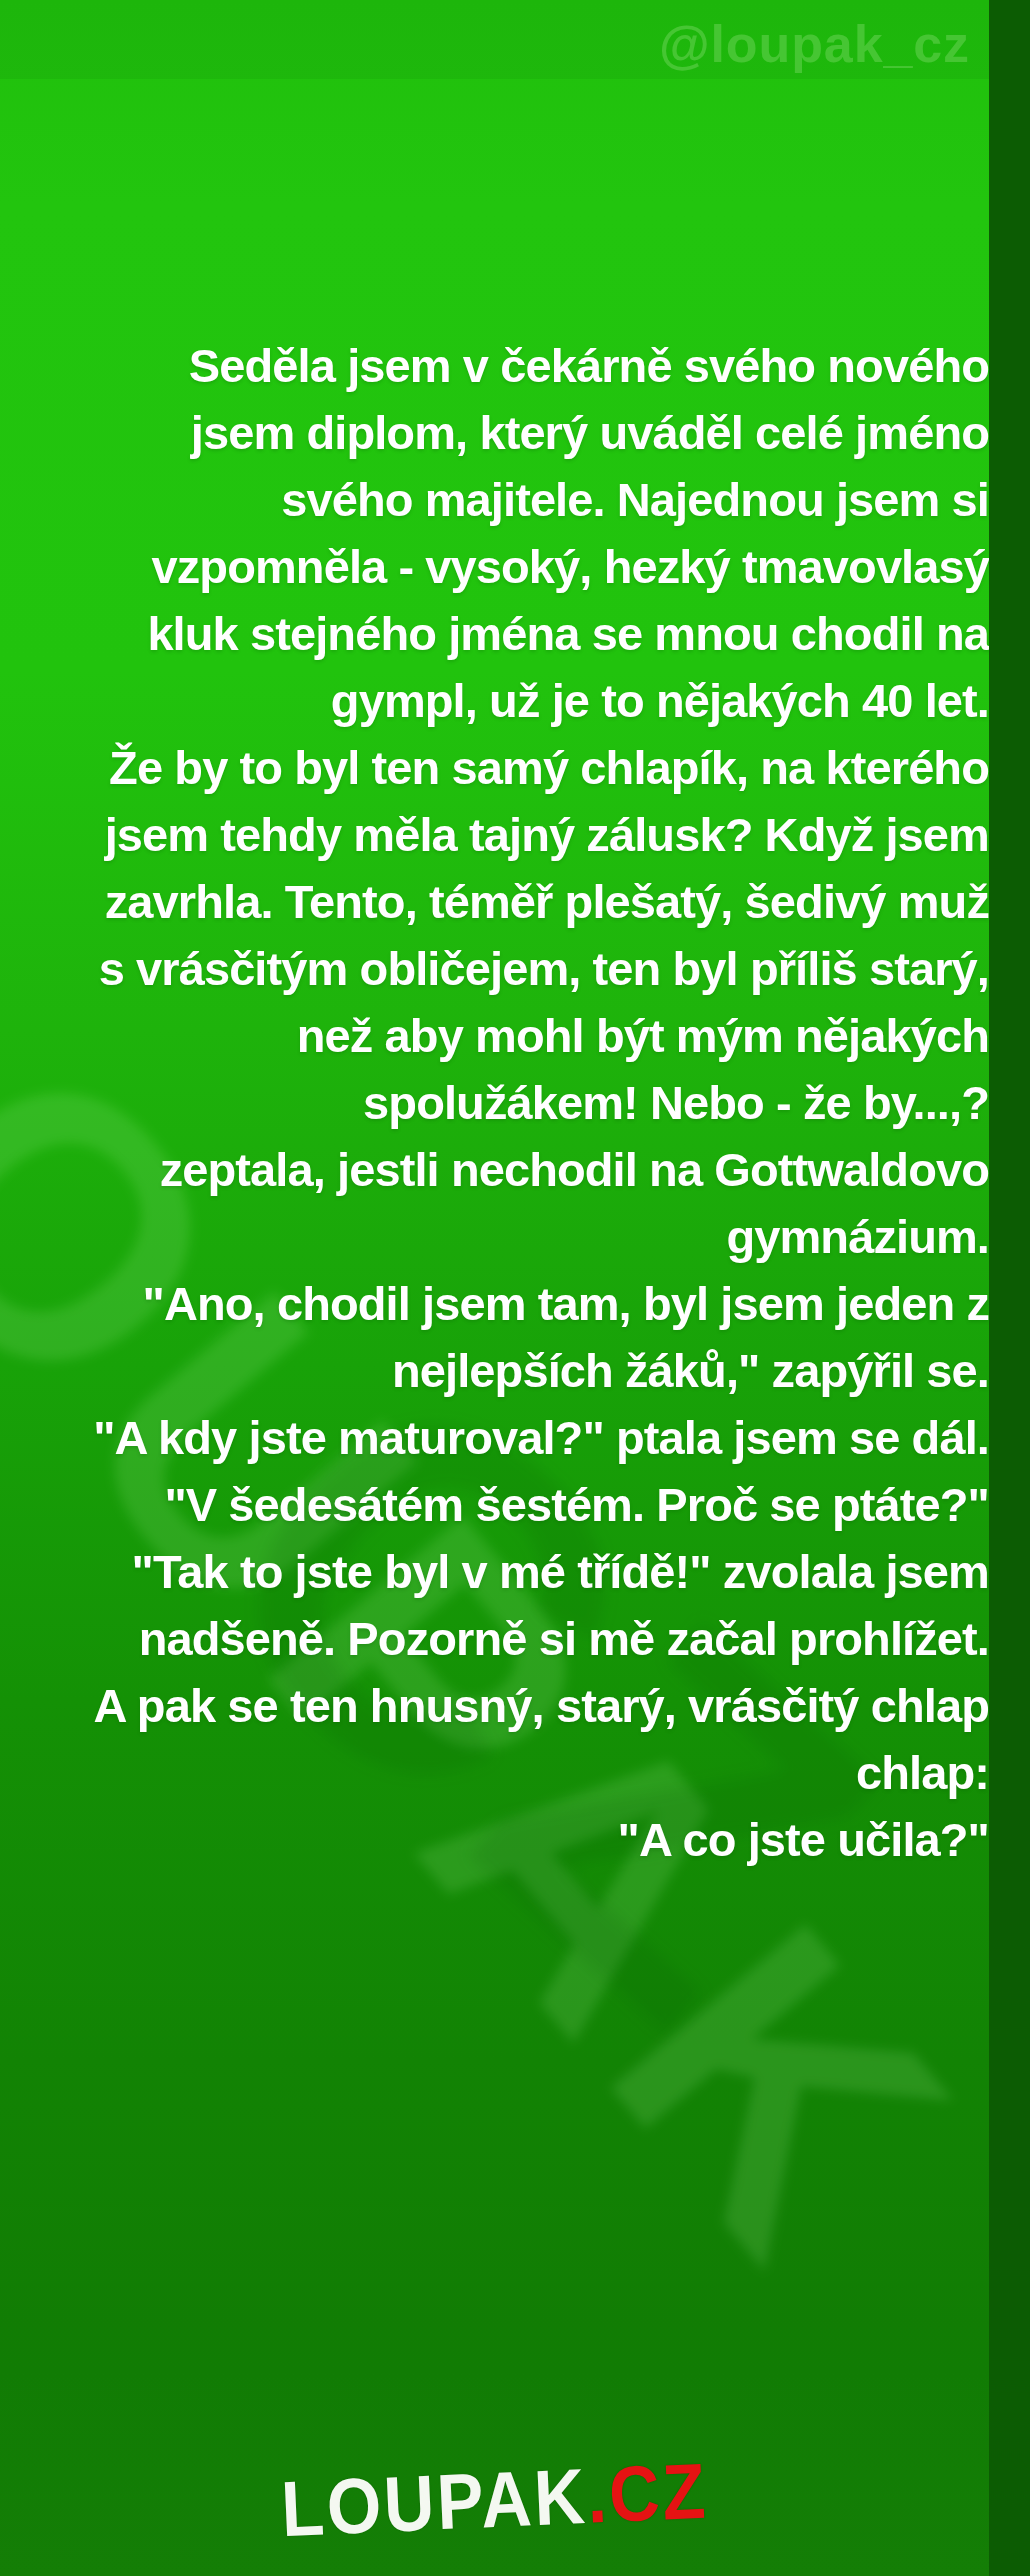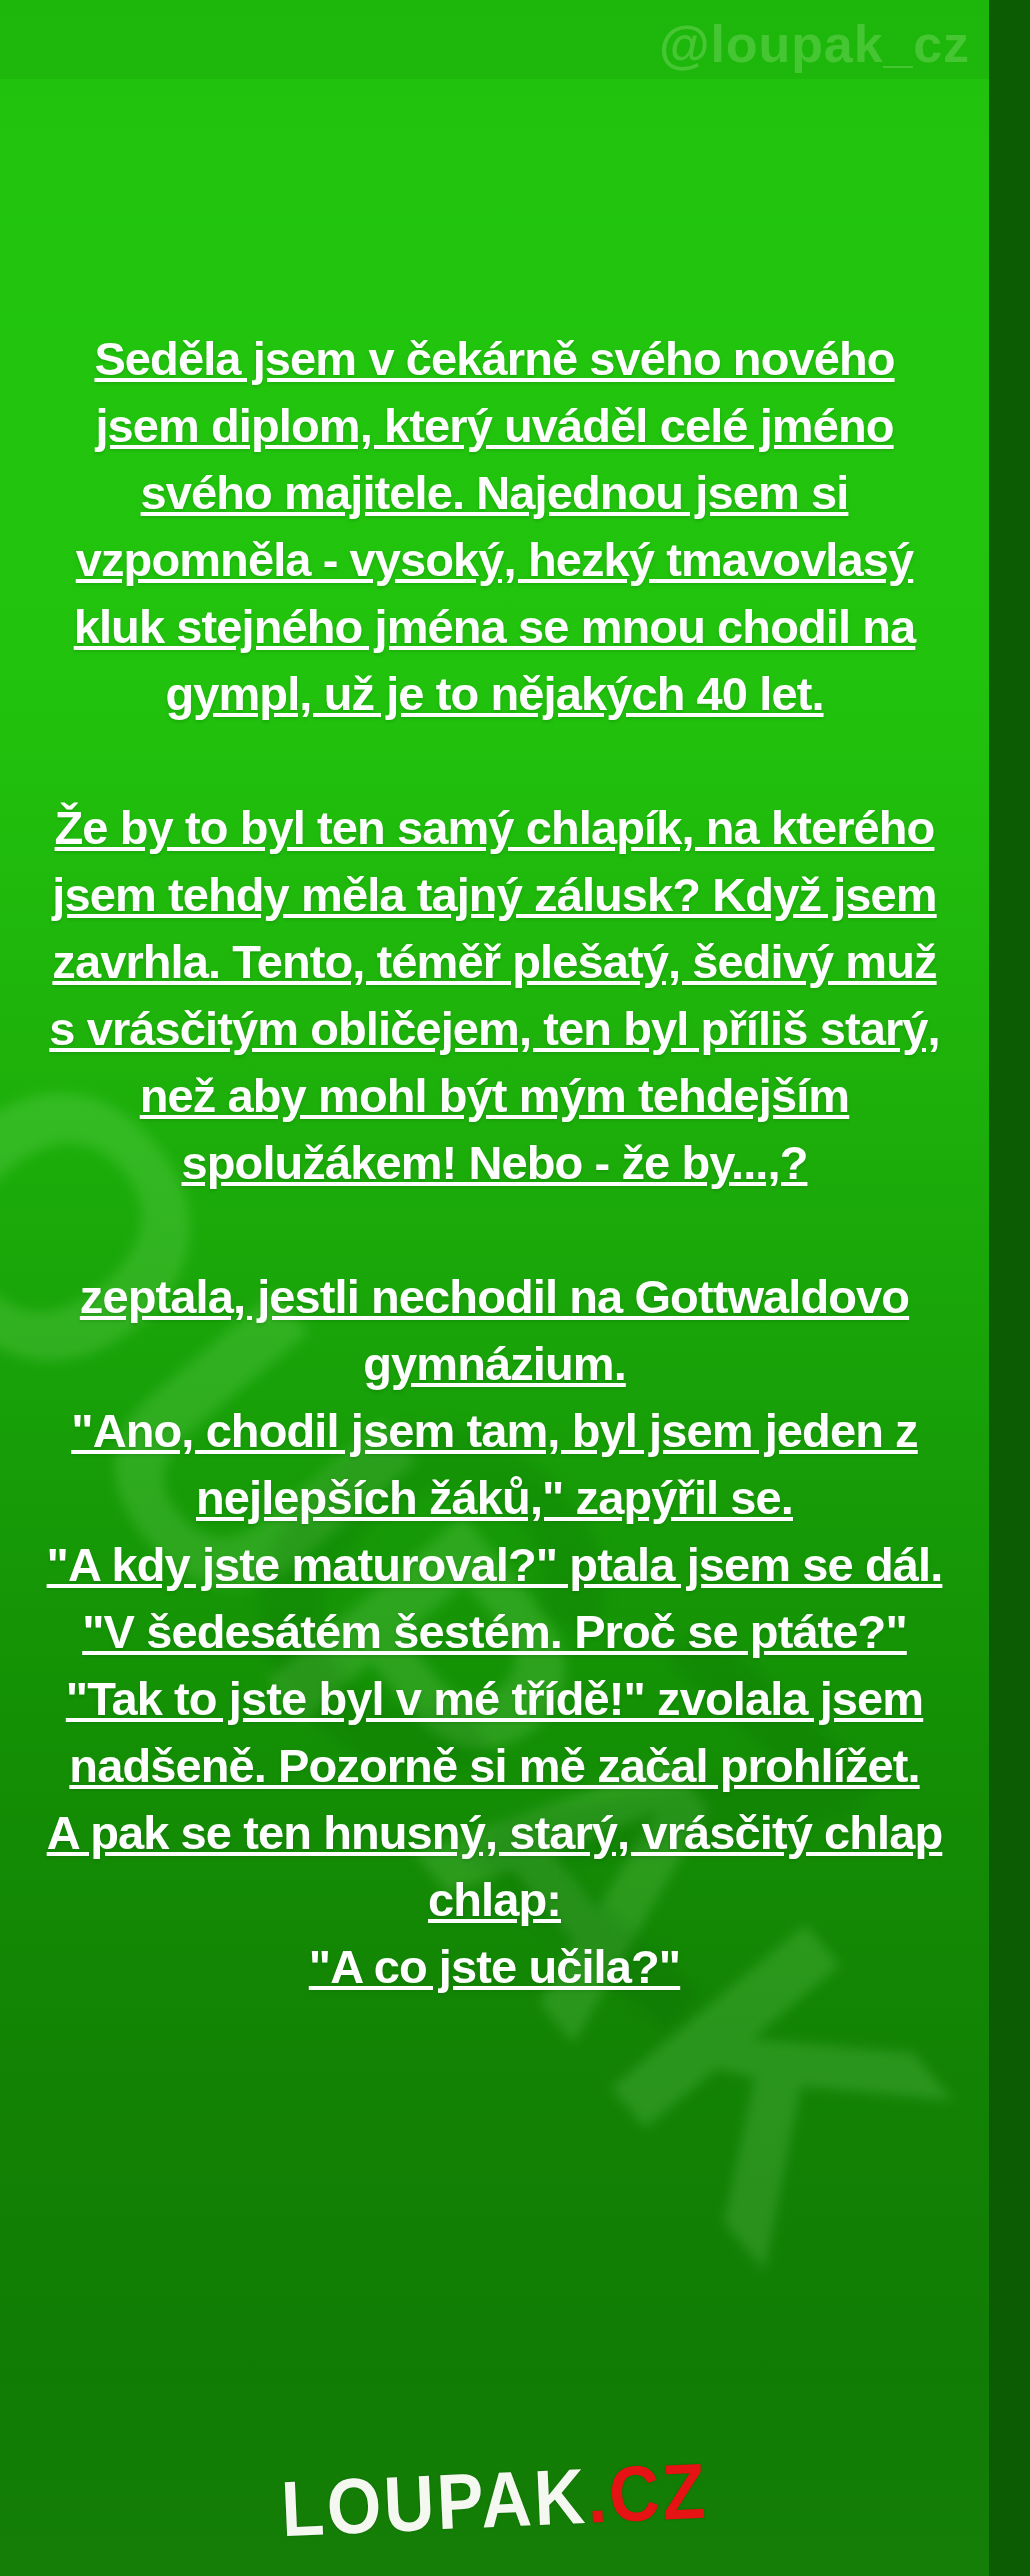--- a/index.html
+++ b/index.html
@@ -57,28 +57,27 @@
     letter-spacing: 20.6px;
     color: rgba(0, 70, 0, 0.12);
     transform: rotate(42deg);
     transform-origin: top left;
     filter: blur(7.7px);
   }
 
   
   .story {
     position: absolute;
-    top: 325px;
+    top: 332px;
     left: 0;
     width: 100%;
-    text-align: center;
+    text-align: right;
     color: #ffffff;
-    text-decoration: underline;
   }
-  .para + .para { margin-top: 67px; }
+  .para + .para { }
   .para .line {
     height: 67px;
     line-height: 67px;
     white-space: nowrap;
     font-size: 47px;
     font-weight: 700;
     letter-spacing: -0.9px;
     text-shadow: 0 1.7px 3.4px rgba(0, 80, 0, 0.20);
   }
 
@@ -117,21 +116,21 @@
         <div class="line">svého majitele. Najednou jsem si</div>
         <div class="line">vzpomněla - vysoký, hezký tmavovlasý</div>
         <div class="line">kluk stejného jména se mnou chodil na</div>
         <div class="line">gympl, už je to nějakých 40 let.</div>
       </div>
     <div class="para">
         <div class="line">Že by to byl ten samý chlapík, na kterého</div>
         <div class="line">jsem tehdy měla tajný zálusk? Když jsem</div>
         <div class="line">zavrhla. Tento, téměř plešatý, šedivý muž</div>
         <div class="line">s vrásčitým obličejem, ten byl příliš starý,</div>
-        <div class="line">než aby mohl být mým tehdejším</div>
+        <div class="line">než aby mohl být mým nějakých</div>
         <div class="line">spolužákem! Nebo - že by...,?</div>
       </div>
     <div class="para">
         <div class="line">zeptala, jestli nechodil na Gottwaldovo</div>
         <div class="line">gymnázium.</div>
         <div class="line">"Ano, chodil jsem tam, byl jsem jeden z</div>
         <div class="line">nejlepších žáků," zapýřil se.</div>
         <div class="line">"A kdy jste maturoval?" ptala jsem se dál.</div>
         <div class="line">"V šedesátém šestém. Proč se ptáte?"</div>
         <div class="line">"Tak to jste byl v mé třídě!" zvolala jsem</div>

